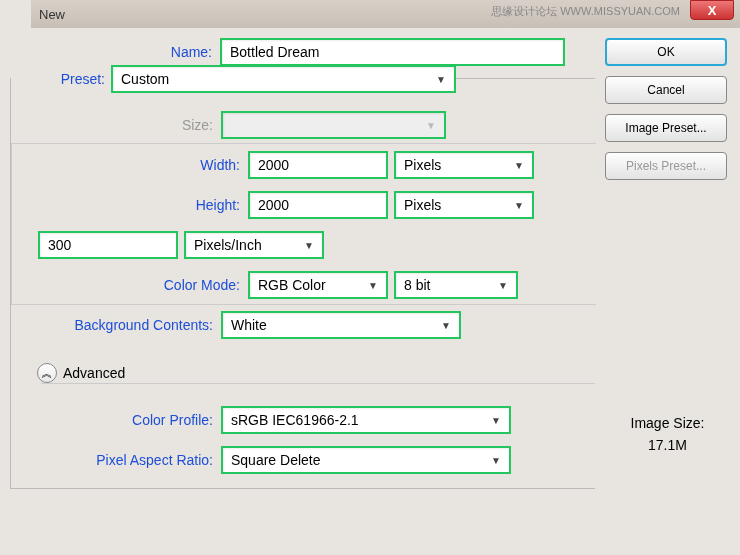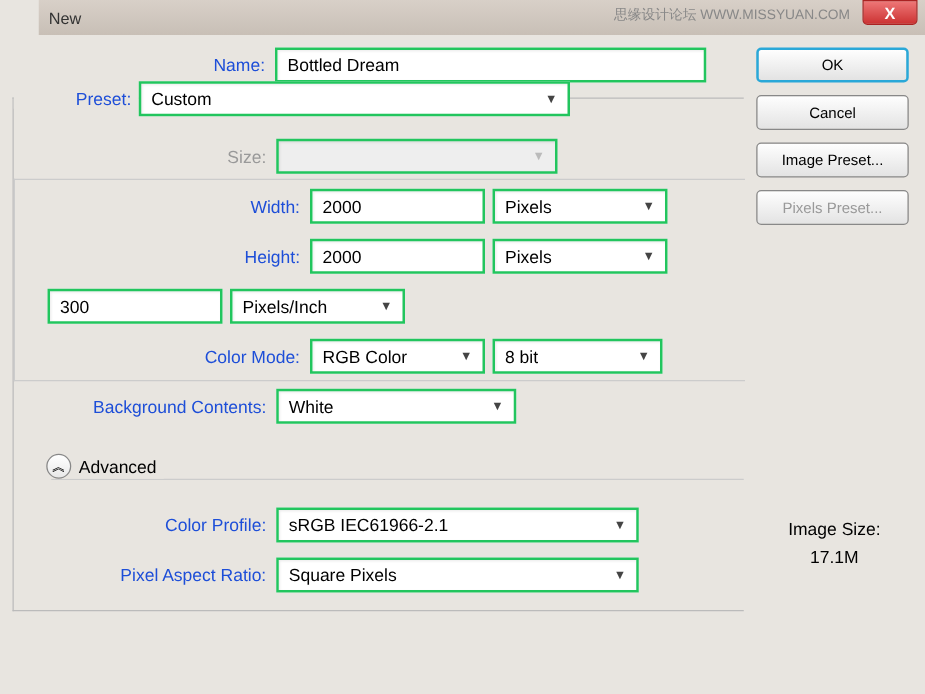--- a/index.html
+++ b/index.html
@@ -221,30 +221,30 @@
             <span>Pixels/Inch</span>
             <span class="arrow">▼</span>
           </div>
         </div>
         <div class="row" style="margin-bottom:6px">
           <div class="lbl">Color Mode:</div>
           <div class="select" style="width:140px">
             <span>RGB Color</span>
             <span class="arrow">▼</span>
           </div>
-          <div class="select" style="width:136px;margin-left:6px">
+          <div class="select" style="width:124px;margin-left:6px">
             <span>8 bit</span>
             <span class="arrow">▼</span>
           </div>
         </div>
       </div>
 
       <div class="row" style="margin-top:12px">
         <div class="lbl">Background Contents:</div>
-        <div class="select" style="width:192px">
+        <div class="select" style="width:240px">
           <span>White</span>
           <span class="arrow">▼</span>
         </div>
       </div>
 
       <div class="adv-toggle">
         <div class="chev-circle">︽</div>
         <span>Advanced</span>
       </div>
       <div class="adv-border"></div>
@@ -253,21 +253,21 @@
         <div class="lbl">Color Profile:</div>
         <div class="select" style="width:290px">
           <span>sRGB IEC61966-2.1</span>
           <span class="arrow">▼</span>
         </div>
       </div>
 
       <div class="row" style="margin-bottom:0">
         <div class="lbl">Pixel Aspect Ratio:</div>
         <div class="select" style="width:290px">
-          <span>Square Pixels</span>
+          <span>Square Delete</span>
           <span class="arrow">▼</span>
         </div>
       </div>
 
     </div>
   </div>
 
   <div class="sidebar">
     <button class="btn primary">OK</button>
     <button class="btn">Cancel</button>

